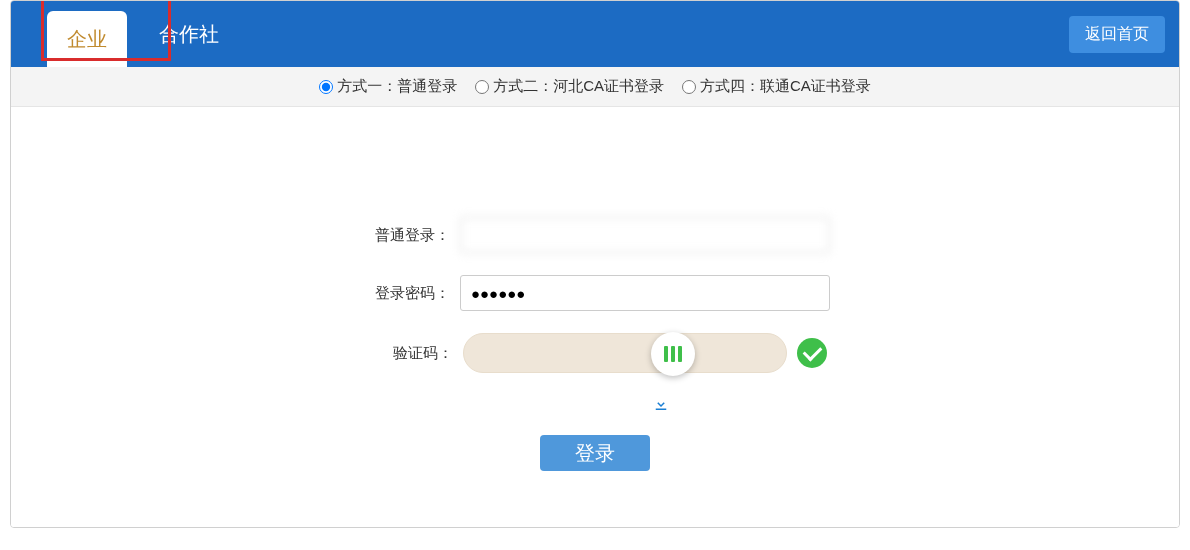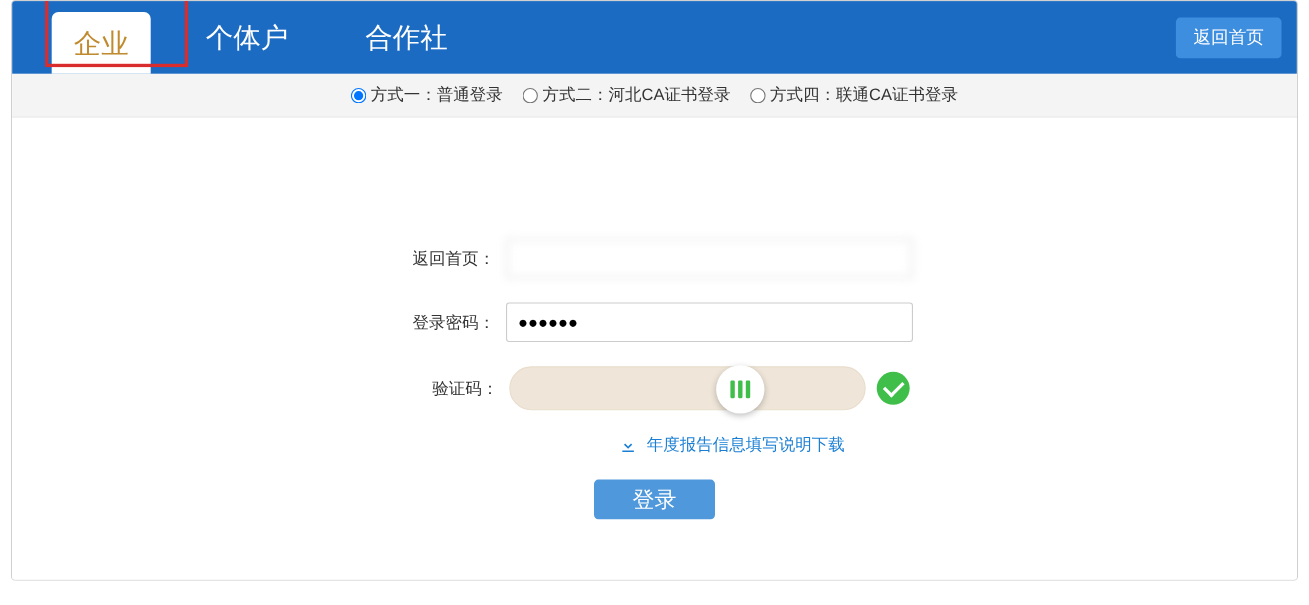--- a/index.html
+++ b/index.html
@@ -1,20 +1,20 @@
 <!DOCTYPE html>
 <html><head>
   <meta charset="utf-8">
   <style>
     * { box-sizing: border-box; margin: 0; padding: 0; }
     body { font-family: "Microsoft YaHei", Arial, sans-serif; background: #fff; width: 1190px; }
     .container { width: 1170px; margin: 0 0 0 10px; border: 1px solid #d0d0d0; border-radius: 4px; overflow: hidden; }
     .header-bar { background: #1c6bc3; height: 66px; display: flex; align-items: center; justify-content: space-between; padding: 0 14px 0 0; position: relative; }
     .tabs { display: flex; align-items: center; height: 100%; padding-left: 36px; gap: 0; }
-    .tab { height: 56px; display: flex; align-items: center; padding: 0 20px; font-size: 25px; cursor: pointer; color: #fff; margin-right: 30px; }
+    .tab { height: 56px; display: flex; align-items: center; padding: 0 20px; font-size: 20px; cursor: pointer; color: #fff; margin-right: 12px; }
     .tab.active { background: #fff; color: #c08a2e; border-top-left-radius: 6px; border-top-right-radius: 6px; margin-top: 10px; height: 56px; }
     .red-box { position: absolute; left: 30px; top: -4px; width: 130px; height: 64px; border: 3px solid #d92c2c; pointer-events: none; }
     .home-btn { background: #3e8ee0; color: #fff; border: none; border-radius: 4px; padding: 8px 16px; font-size: 16px; cursor: pointer; }
     .subnav { background: #f4f4f4; height: 40px; display: flex; align-items: center; justify-content: center; gap: 18px; font-size: 15px; color: #333; border-bottom: 1px solid #e5e5e5; }
     .subnav label { display: flex; align-items: center; gap: 4px; cursor: pointer; }
     .subnav input[type="radio"] { width: 14px; height: 14px; cursor: pointer; }
     .content { background: #fff; min-height: 420px; padding-top: 110px; display: flex; flex-direction: column; align-items: center; }
     .form-row { display: flex; align-items: center; margin-bottom: 22px; }
     .form-label { width: 100px; text-align: right; font-size: 15px; color: #333; padding-right: 10px; }
     .text-input { width: 370px; height: 36px; border: 1px solid #ccc; border-radius: 3px; padding: 0 10px; font-size: 15px; background: #fff; }
@@ -32,21 +32,20 @@
     .login-btn { background: #4f98db; color: #fff; border: none; border-radius: 4px; width: 110px; height: 36px; font-size: 20px; cursor: pointer; }
   </style>
 </head>
 <body>
 
 <div class="container">
   <div class="header-bar">
     <div class="red-box"></div>
     <div class="tabs">
       <div class="tab active">企业</div>
-      <div class="tab">个体户</div>
       <div class="tab">合作社</div>
     </div>
     <button class="home-btn">返回首页</button>
   </div>
 
   <div class="subnav">
     <label>
       <input type="radio" name="method" checked="" style="">
       <span>方式一：普通登录</span>
     </label>
@@ -55,21 +54,21 @@
       <span>方式二：河北CA证书登录</span>
     </label>
     <label>
       <input type="radio" name="method" style="">
       <span>方式四：联通CA证书登录</span>
     </label>
   </div>
 
   <div class="content">
     <div class="form-row">
-      <div class="form-label">返回首页：</div>
+      <div class="form-label">普通登录：</div>
       <input type="text" class="text-input blur-input" value="" style="">
     </div>
 
     <div class="form-row">
       <div class="form-label">登录密码：</div>
       <input type="text" class="text-input" value="●●●●●●" style="">
     </div>
 
     <div class="form-row">
       <div class="form-label">验证码：</div>
@@ -84,18 +83,17 @@
           </div>
         </div>
         <div class="check-icon"></div>
       </div>
     </div>
 
     <div class="download-row">
       <svg class="dl-icon" viewBox="0 0 24 24">
         <path fill="#1a7fd4" d="M12 3v10.17l3.59-3.58L17 11l-5 5-5-5 1.41-1.41L12 13.17V3h0zM5 18h14v2H5v-2z"></path>
       </svg>
-      <a class="dl-link">年度报告信息填写说明下载</a>
     </div>
 
     <button class="login-btn">登录</button>
   </div>
 </div>
 
 </body></html>

